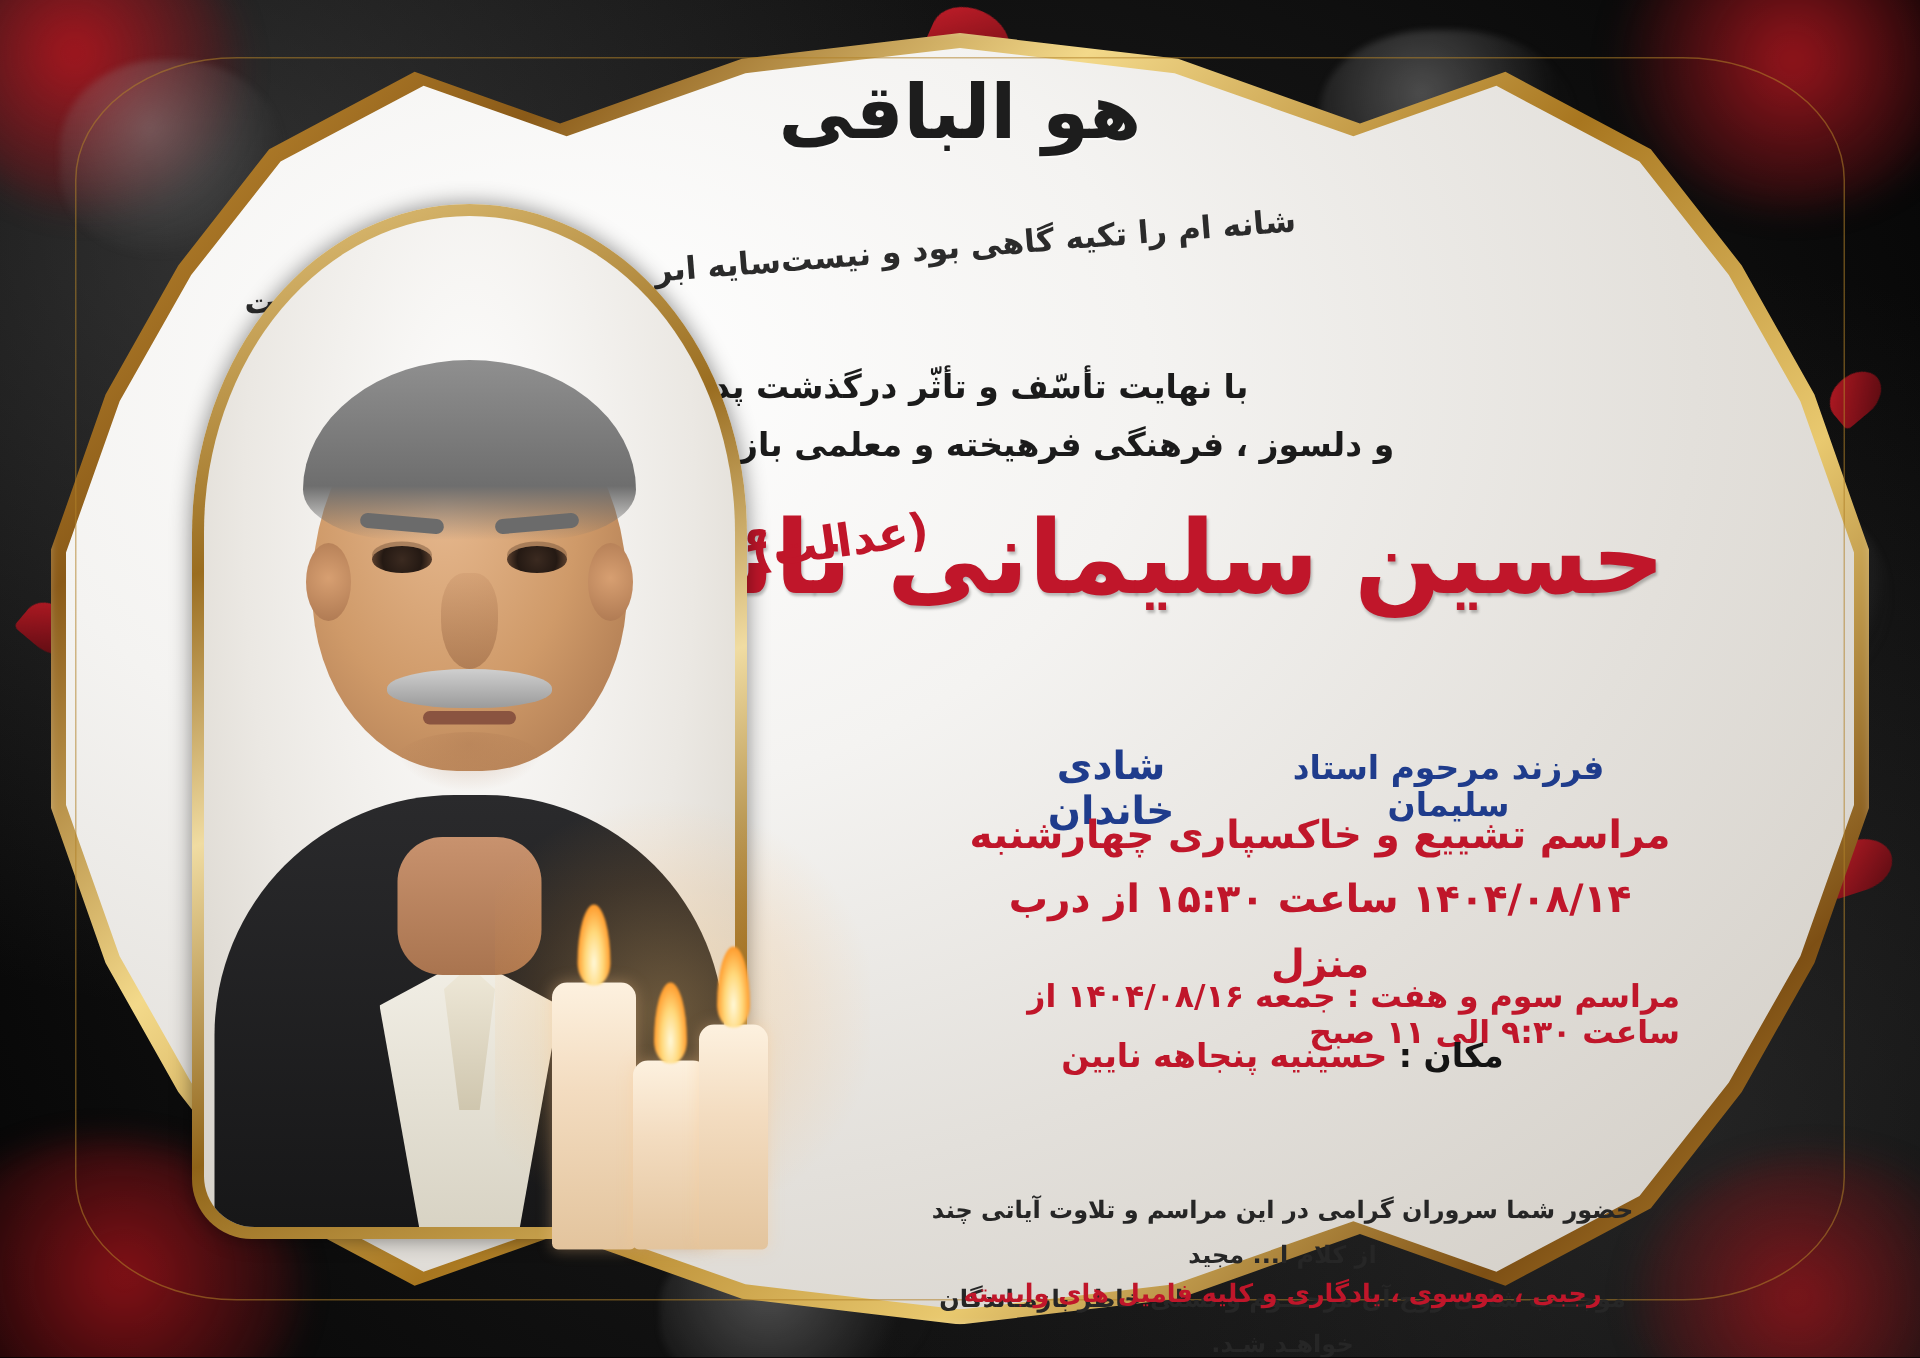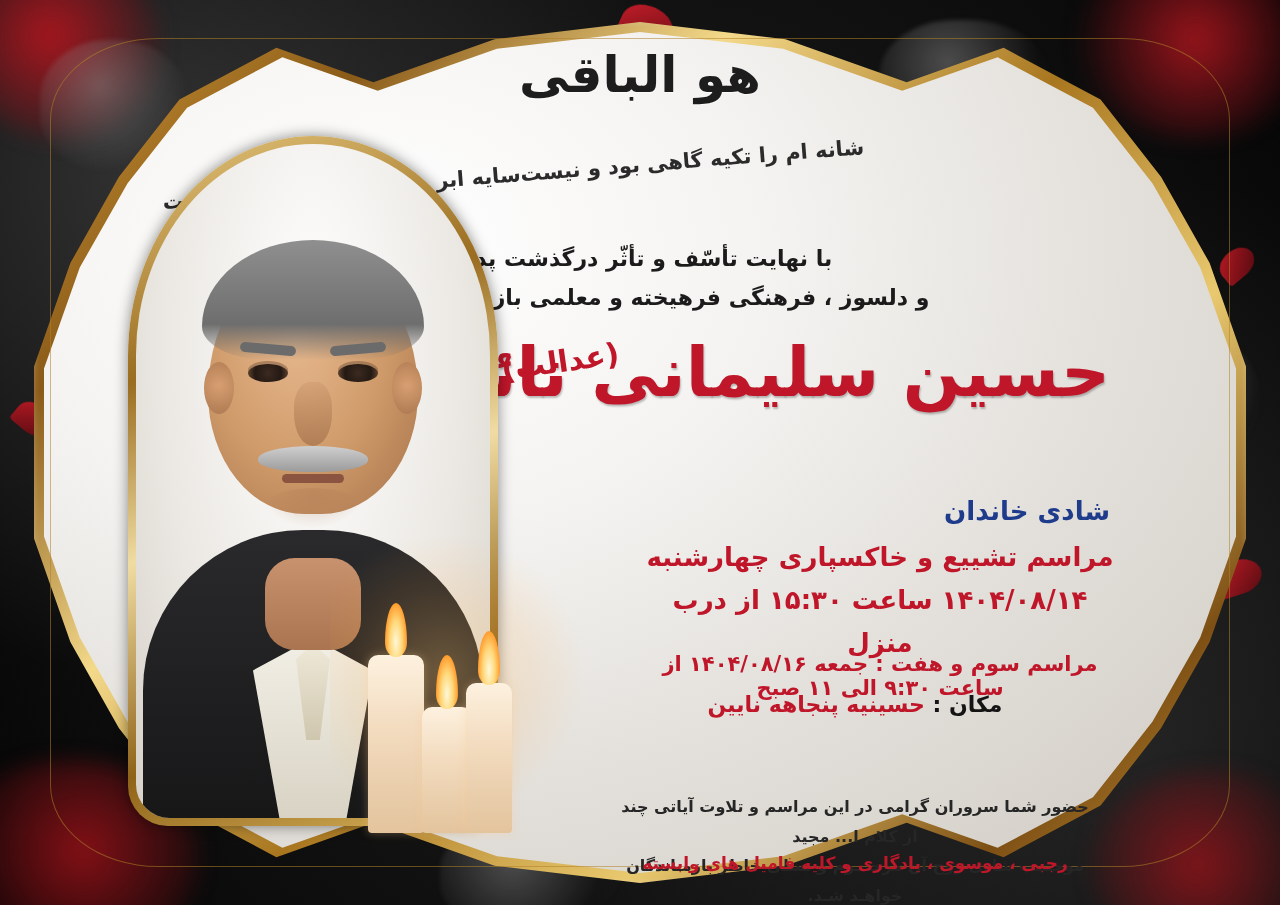--- a/index.html
+++ b/index.html
@@ -198,20 +198,21 @@
   .ceremony-block .black { color: #141414; }
 
   .third-seventh {
     position: absolute;
     top: 608px;
     right: 100px;
     left: 580px;
     font-size: 21px;
     color: #c0162a;
     font-weight: 700;
+    text-align: right;
   }
 
   .venue {
     position: absolute;
     top: 646px;
     right: 150px;
     left: 580px;
     font-size: 22px;
     font-weight: 700;
     color: #141414;
@@ -480,20 +481,21 @@
 
     <div class="intro">
       <div>با نهایت تأسّف و تأثّر درگذشت پدری مهربان</div>
       <div>و دلسوز ، فرهنگی فرهیخته و معلمی بازنشسته مرحوم مغفور</div>
     </div>
 
     <div class="deceased-name">حسین سلیمانی نائینی</div>
     <div class="name-alias">(عدالت)</div>
 
     <div class="subtitle-row">
+      <span class="lead">فرزند مرحوم استاد سلیمان</span>
       <span class="clan">شادی خاندان</span>
     </div>
 
 
     <div class="ceremony-block">
       <div>مراسم تشییع و خاکسپاری چهارشنبه ۱۴۰۴/۰۸/۱۴ ساعت ۱۵:۳۰ از درب منزل</div>
     </div>
 
     <div class="third-seventh">مراسم سوم و هفت : جمعه ۱۴۰۴/۰۸/۱۶ از ساعت ۹:۳۰ الی ۱۱ صبح</div>
 

